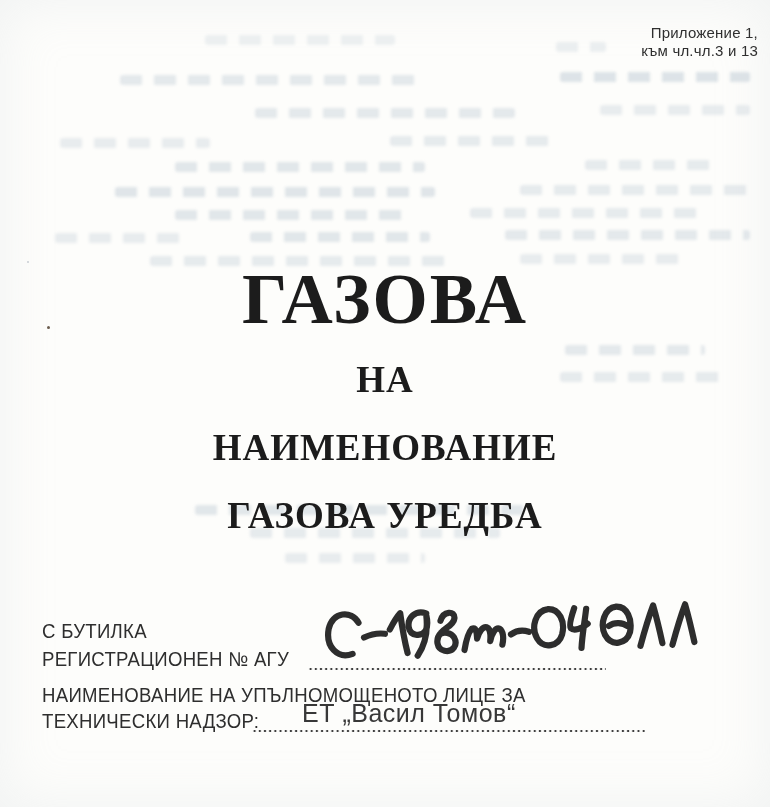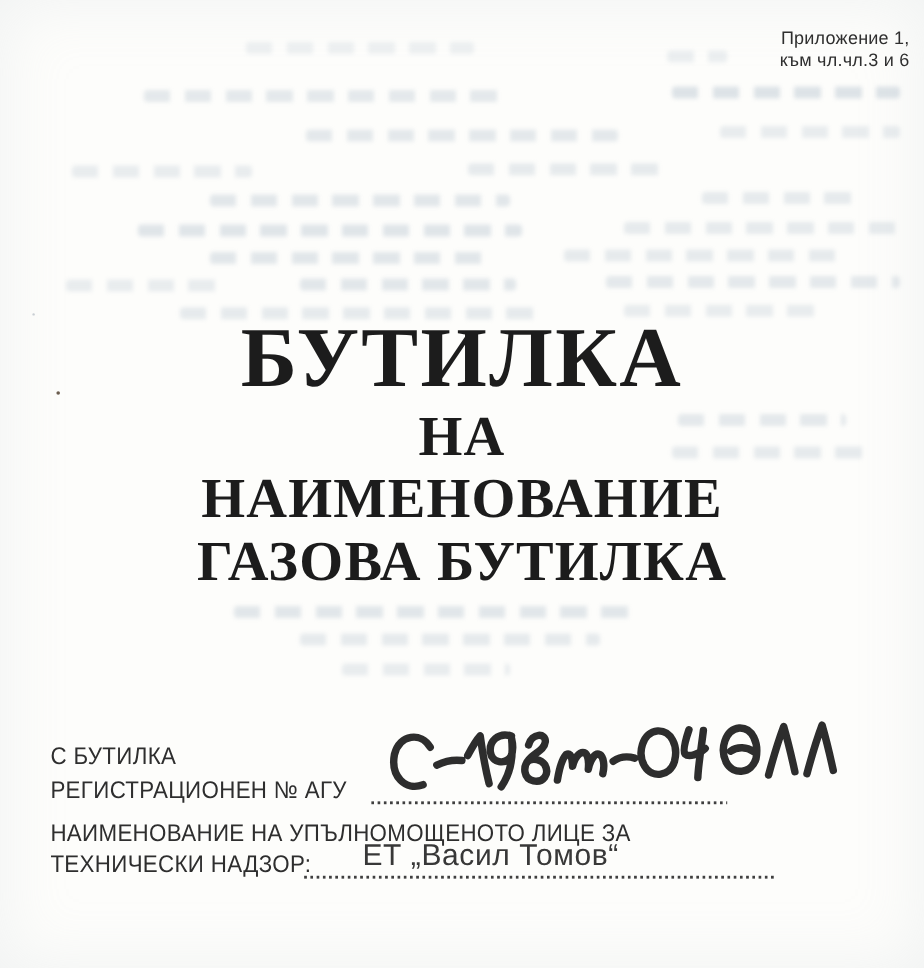--- a/index.html
+++ b/index.html
@@ -25,21 +25,21 @@
     color:#2f2f2f;letter-spacing:0.2px;margin-left:41px;
   }
   
   .title-block{
     position:absolute;top:260px;left:0;width:770px;
     text-align:center;color:var(--title-ink);
     font-family:"Liberation Serif","DejaVu Serif",serif;
     font-weight:700;
   }
   .title-line-1{font-size:71px;line-height:78px;letter-spacing:2px;}
-  .title-line-2{font-size:47px;line-height:52px;letter-spacing:1px;margin-top:0;}
+  .title-line-2{font-size:37px;line-height:52px;letter-spacing:1px;margin-top:16px;}
   
   .form-line{
     position:absolute;left:42px;
     color:var(--label-ink);
     font-size:20px;line-height:22px;font-weight:400;
     transform:scaleX(0.93);transform-origin:left center;
     white-space:nowrap;letter-spacing:0.3px;
   }
   .fl1{top:620px;}
   .fl2{top:648px;}
@@ -105,28 +105,28 @@
   <div class="ghost" style="left:560px;top:372px;width:160px;opacity:.5;"></div>
   <div class="ghost" style="left:195px;top:505px;width:330px;opacity:.6;"></div>
   <div class="ghost" style="left:250px;top:528px;width:250px;opacity:.5;"></div>
   <div class="ghost" style="left:285px;top:553px;width:140px;opacity:.45;"></div>
 
   <div class="speck" style="left:27px;top:261px;width:2px;height:2px;background:#c9ced3;"></div>
   <div class="speck" style="left:47px;top:326px;width:3px;height:3px;background:#6b5d4f;"></div>
 
   <div class="annotation">
     <div>Приложение 1,</div>
-    <div>към чл.чл.3 и 6</div>
+    <div>към чл.чл.3 и 13</div>
   </div>
 
   <div class="title-block">
-    <div class="title-line-1">БУТИЛКА</div>
+    <div class="title-line-1">ГАЗОВА</div>
     <div class="title-line-2">НА</div>
     <div class="title-line-2">НАИМЕНОВАНИЕ</div>
-    <div class="title-line-2">ГАЗОВА БУТИЛКА</div>
+    <div class="title-line-2">ГАЗОВА УРЕДБА</div>
   </div>
 
   <div class="form-line fl1">С БУТИЛКА</div>
 
   <div class="form-line fl2">РЕГИСТРАЦИОНЕН № АГУ</div>
   <div class="dots dots-1"></div>
 
   <svg class="handwriting" viewBox="0 0 400 74" role="img" aria-label="С-198м-04011">
     <path d="M37 20 C30 7 12 8 7 25 C3 43 15 56 30 51
              M42 35 C49 32 57 31 63 32

